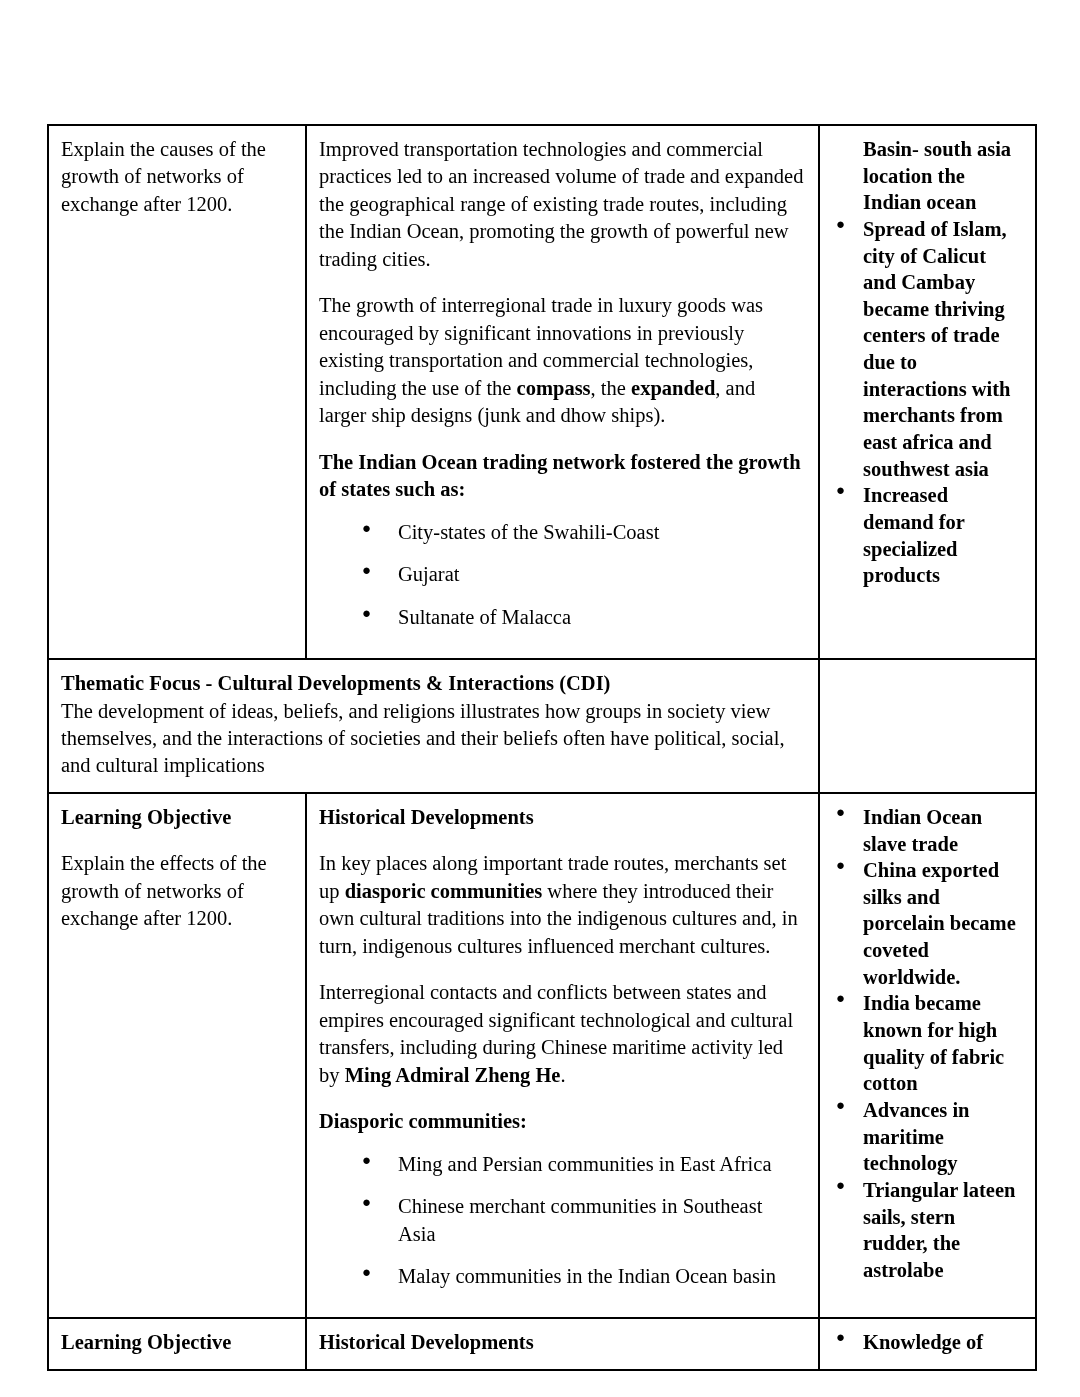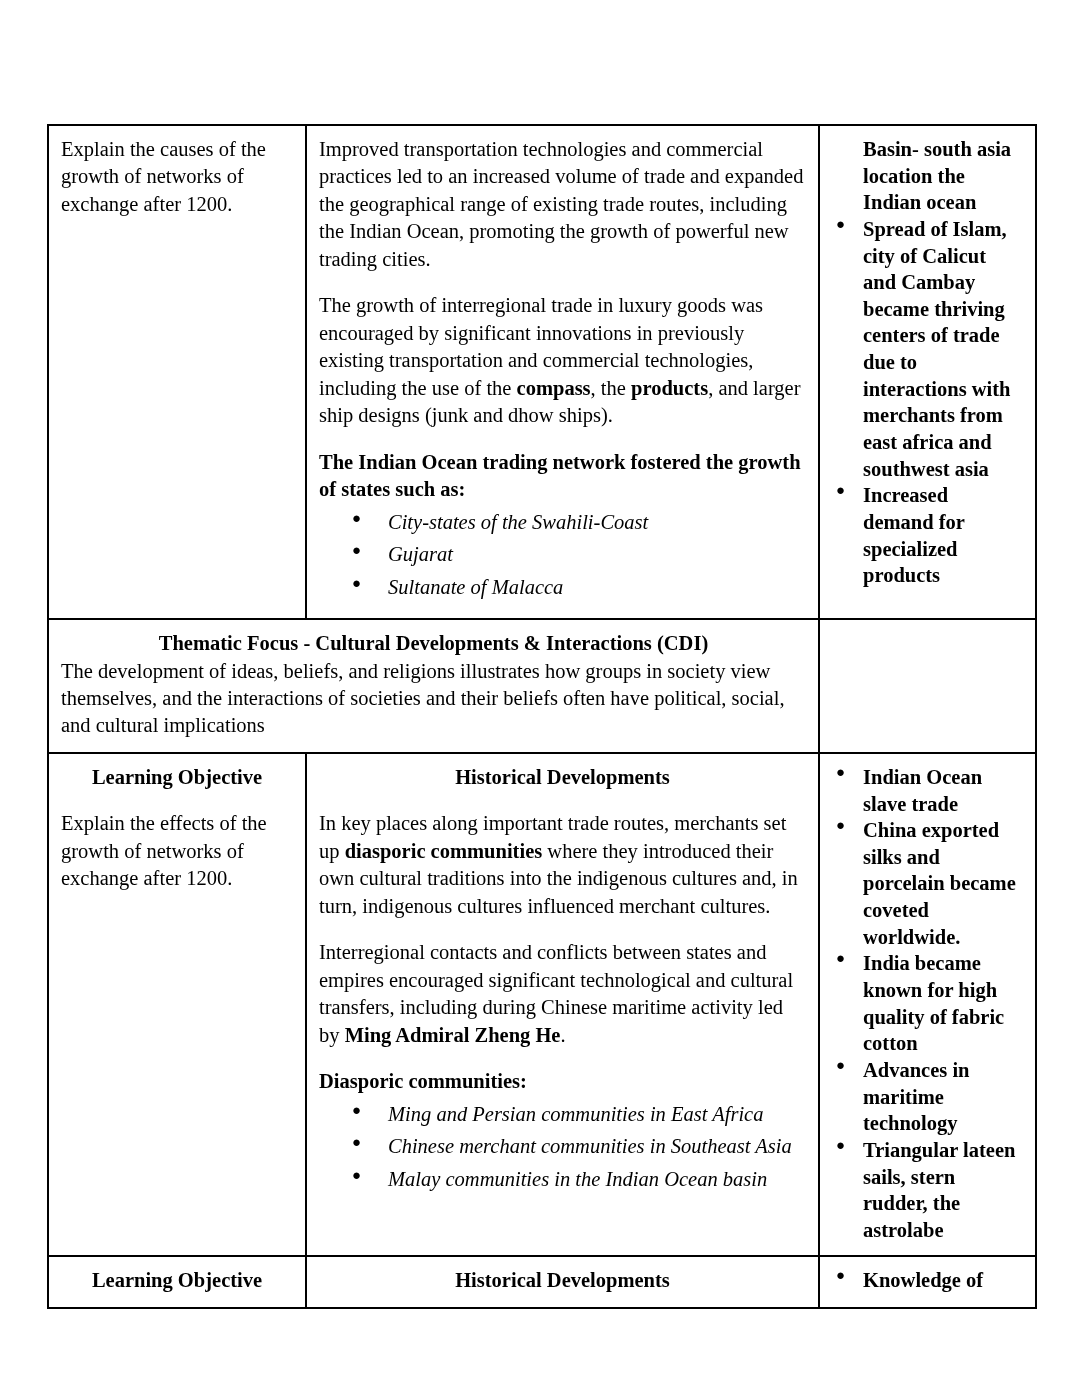--- a/index.html
+++ b/index.html
@@ -43,21 +43,20 @@
   col.c2 { width: 513px; }
   col.c3 { width: 217px; }
 
   .cell-lo      { font-size: 20.5px; line-height: 1.34; }
   .cell-hd      { font-size: 20.5px; line-height: 1.34; border-radius: 26px; }
   .cell-notes   { font-weight: bold; font-size: 20px; line-height: 1.30; padding-left: 4px; }
 
   .hdr {
     font-weight: bold;
     margin: 0 0 0 0;
-    text-align: center;
   }
 
   p.para {
     margin: 0 0 19px 0;
   }
   p.para.last { margin-bottom: 0; }
   p.tight { margin: 0; font-weight: bold; }
 
   .u-bold {
     font-weight: bold;
@@ -65,23 +64,22 @@
 
   
   ul.hd-list {
     list-style: none;
     margin: 0;
     padding: 0;
   }
   ul.hd-list > li {
     position: relative;
     padding-left: 64px;
-    margin: 5px;
+    margin: 15px;
     line-height: 1.34;
-    font-style: italic;
   }
   ul.hd-list > li::before {
     content: "\25CF";
     position: absolute;
     left: 28px;
     top: -1px;
     font-size: 15px;
   }
 
   
@@ -122,21 +120,21 @@
     <tbody>
 
       <tr>
         <td class="cell-lo">
           <p class="para last">Explain the causes of the growth of networks of exchange after 1200.</p>
         </td>
 
         <td class="cell-hd">
           <p class="para">Improved transportation technologies and commercial practices led to an increased volume of trade and expanded the geographical range of existing trade routes, including the Indian Ocean, promoting the growth of powerful new trading cities.</p>
 
-          <p class="para"><span>The growth of interregional trade in luxury goods was encouraged by significant innovations in previously existing transportation and commercial technologies, including the use of the </span><span class="u-bold">compass</span><span>, the </span><span class="u-bold">products</span><span>, and larger ship designs (junk and dhow ships).</span></p>
+          <p class="para"><span>The growth of interregional trade in luxury goods was encouraged by significant innovations in previously existing transportation and commercial technologies, including the use of the </span><span class="u-bold">compass</span><span>, the </span><span class="u-bold">expanded</span><span>, and larger ship designs (junk and dhow ships).</span></p>
 
           <p class="tight">The Indian Ocean trading network fostered the growth of states such as:</p>
           <ul class="hd-list">
             <li>City-states of the Swahili-Coast</li>
             <li>Gujarat</li>
             <li>Sultanate of Malacca</li>
           </ul>
         </td>
 
         <td class="cell-notes">

